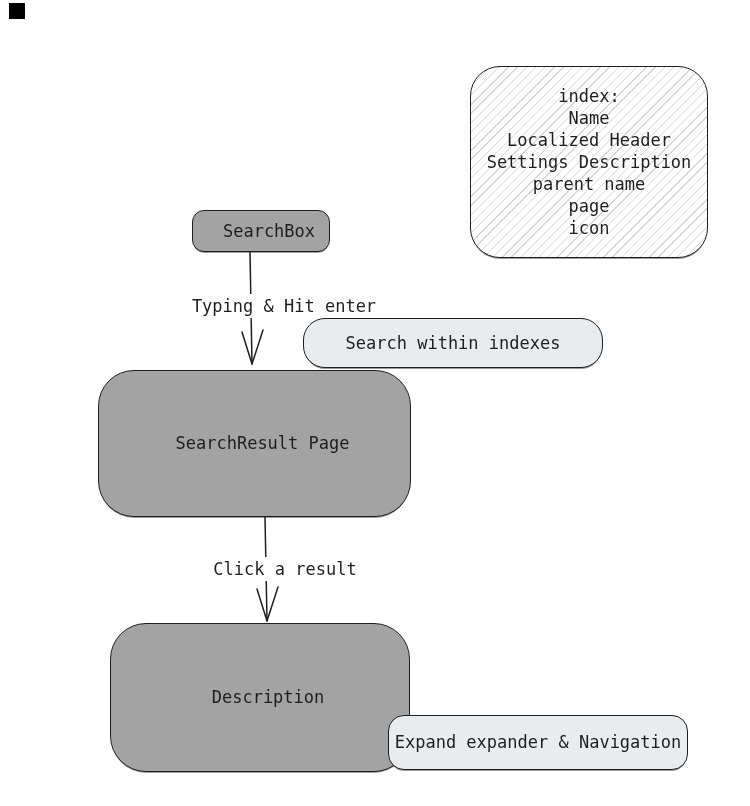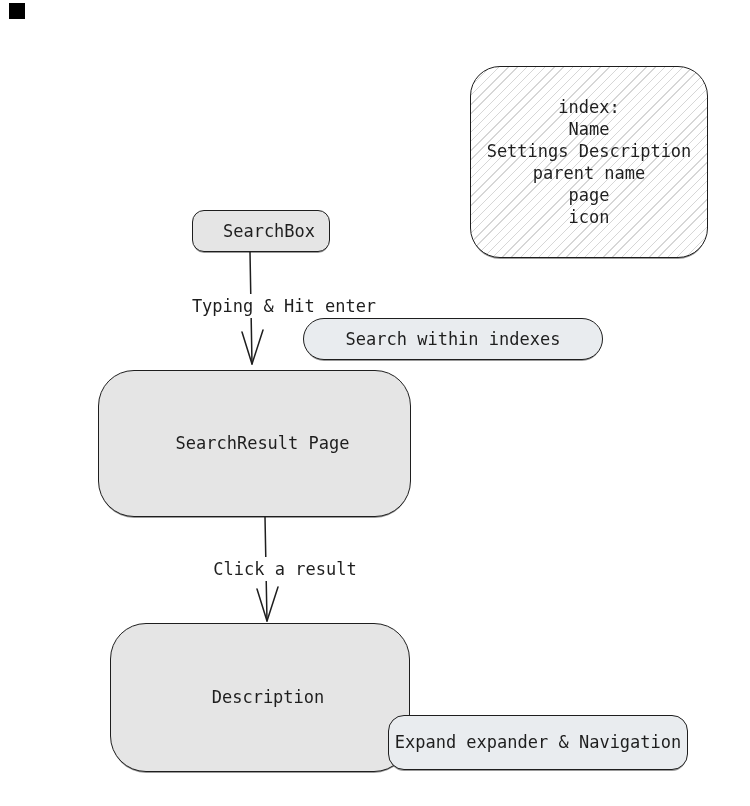--- a/index.html
+++ b/index.html
@@ -9,35 +9,35 @@
     font-family:"DejaVu Sans Mono","Liberation Mono",monospace;
     color:#1e1e1e;
   }
   .node{
     position:absolute;box-sizing:border-box;
     border:1.6px solid #1e1e1e;
     display:flex;align-items:center;justify-content:center;
     text-align:center;font-size:17px;line-height:1.3;
     box-shadow:0 2.5px 0 -1.5px rgba(30,30,30,0.45);
   }
-  .yellow{background:#e5e5e5;padding-left:16px;}
+  .yellow{background:#a3a3a3;padding-left:16px;}
   .gray{background:#e9ecef;}
   .hatched{
     background-color:#ffffff;
     background-image:repeating-linear-gradient(135deg,
       rgba(110,110,110,0.28) 0px, rgba(110,110,110,0.28) 1px,
       transparent 1px, transparent 6.5px);
     text-align:right;
   }
   #settings-init{left:38px;top:110px;width:440px;height:62px;border-radius:15px;z-index:1;}
   #index-note{left:470px;top:66px;width:238px;height:192px;border-radius:30px;z-index:2;
     flex-direction:column;justify-content:center;}
   #index-note .note-line{display:block;line-height:22px;white-space:pre;}
   #search-box{left:192px;top:210px;width:138px;height:42px;border-radius:12px;z-index:1;}
-  #search-within{left:303px;top:318px;width:300px;height:42px;border-radius:22px;z-index:3;}
+  #search-within{left:303px;top:318px;width:300px;height:50px;border-radius:22px;z-index:3;}
   #search-result{left:98px;top:370px;width:313px;height:147px;border-radius:36px;z-index:1;}
   #settings-page{left:110px;top:623px;width:300px;height:149px;border-radius:36px;z-index:1;}
   #expand-nav{left:388px;top:715px;width:300px;height:55px;border-radius:16px;z-index:3;}
   .edge{position:absolute;z-index:1;}
   .edge-label{
     position:absolute;z-index:2;background:#ffffff;
     font-size:17px;line-height:24px;text-align:center;white-space:nowrap;margin-left:28px;
   }
   #label-typing{left:160px;top:294px;width:192px;}
   #label-click{left:182px;top:557px;width:150px;}
@@ -48,20 +48,21 @@
 <body>
 
 <div id="canvas">
 
   <div id="corner-marker"></div>
 
 
   <div id="index-note" class="node hatched">
     <span class="note-line">index:</span>
     <span class="note-line">Name</span>
+    <span class="note-line">Localized Header</span>
     <span class="note-line">Settings Description</span>
     <span class="note-line">parent name</span>
     <span class="note-line">page</span>
     <span class="note-line">icon</span>
   </div>
 
   <div id="search-box" class="node yellow">
     <span>SearchBox</span>
   </div>
 

